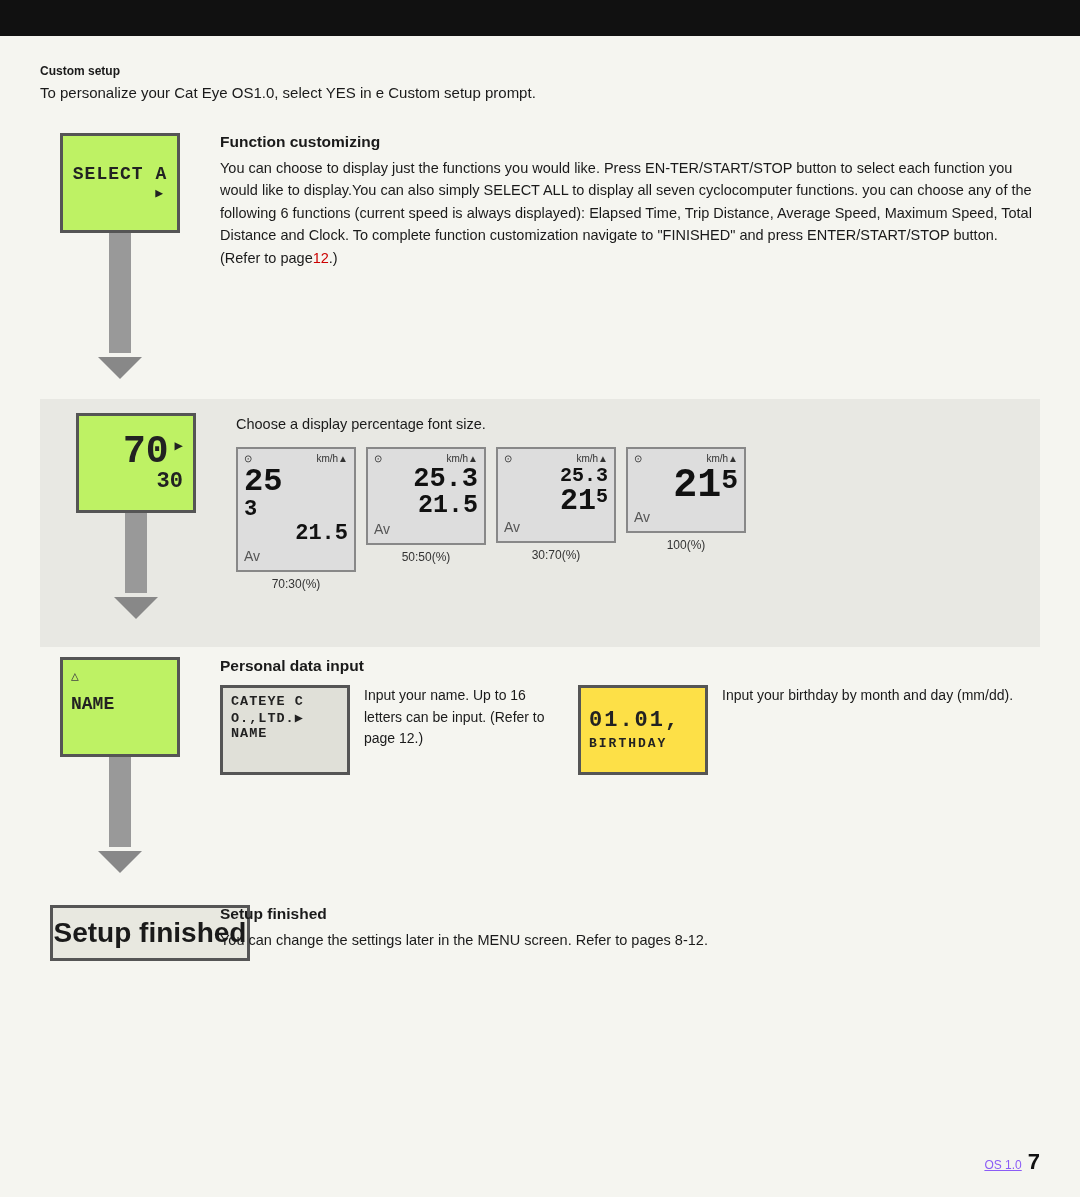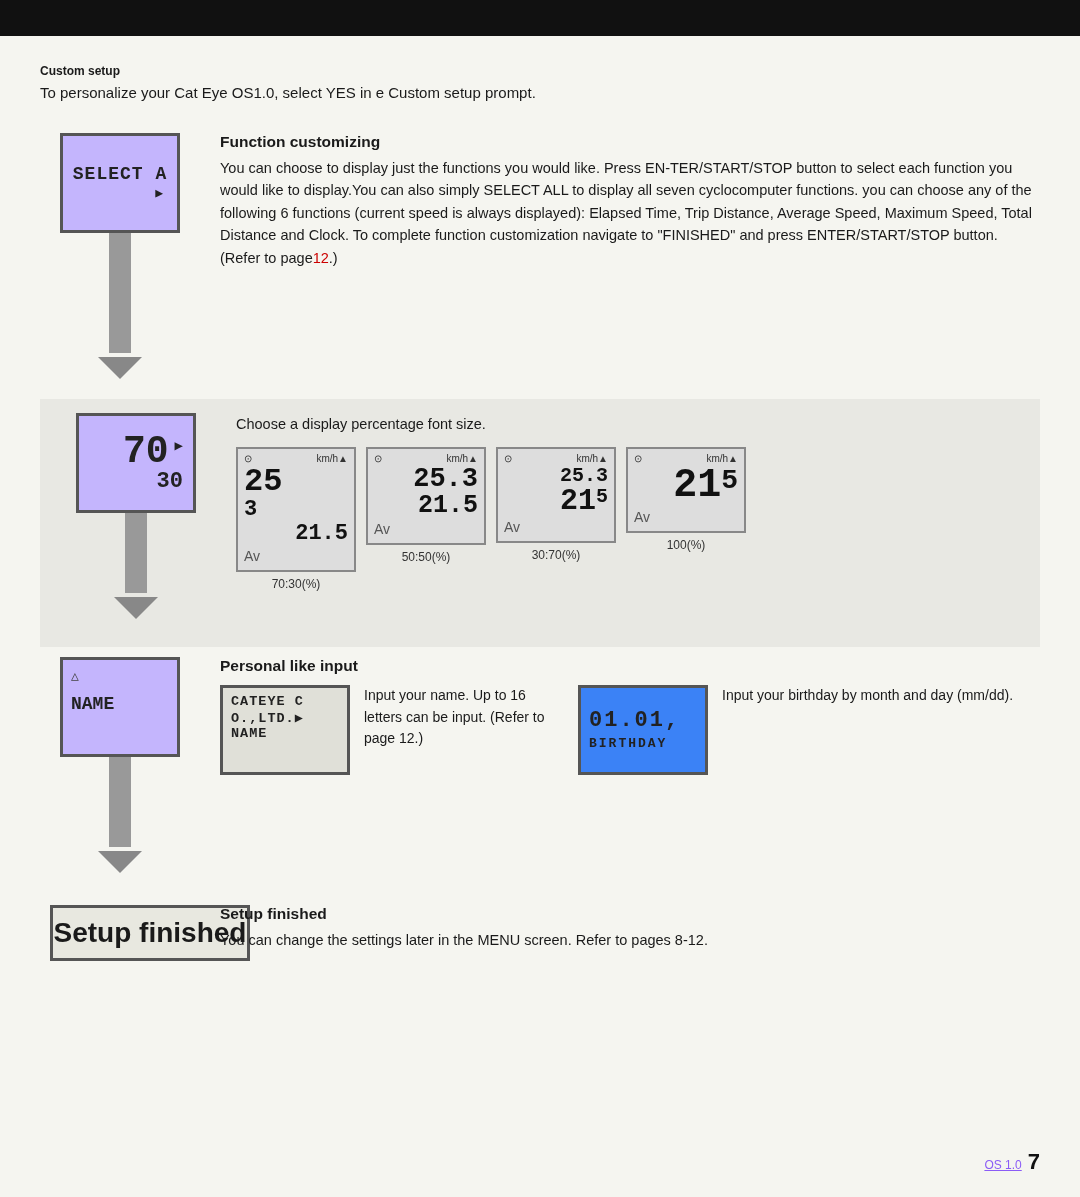--- a/index.html
+++ b/index.html
@@ -32,21 +32,21 @@
 
     .section-intro {
       font-size: 15px;
       margin-bottom: 32px;
     }
 
     .device-screen {
       width: 120px;
       height: 100px;
       border: 3px solid #555;
-      background: #c4b5fd;
+      background: #bef264;
       display: flex;
       align-items: center;
       justify-content: center;
       font-family: 'Courier New', monospace;
       font-size: 18px;
       font-weight: bold;
       color: #222;
       position: relative;
       z-index: 2;
     }
@@ -188,21 +188,21 @@
       flex-direction: column;
       justify-content: flex-start;
       flex-shrink: 0;
       letter-spacing: 1px;
     }
 
     .personal-data-birthday-screen {
       width: 130px;
       height: 90px;
       border: 3px solid #555;
-      background: #3b82f6;
+      background: #fde047;
       font-family: 'Courier New', monospace;
       font-weight: bold;
       color: #222;
       padding: 10px 8px;
       display: flex;
       flex-direction: column;
       justify-content: center;
       flex-shrink: 0;
     }
 
@@ -407,21 +407,21 @@
         <div style="font-family:'Courier New',monospace; font-size:13px; color:#444;">△</div>
         <div style="font-family:'Courier New',monospace; font-size:18px; font-weight:bold; margin-top:10px;">NAME</div>
       </div>
 
       <div style="height:90px; width:22px; background:#999;"></div>
 
       <div class="arrow-down"></div>
       <div style="height:14px;"></div>
     </div>
     <div class="full-right">
-      <div class="subsection-title">Personal like input</div>
+      <div class="subsection-title">Personal data input</div>
 
       <div class="personal-data-row">
 
         <div class="personal-data-screen">
           <div>CATEYE C</div>
           <div>O.,LTD.▶</div>
           <div>NAME</div>
         </div>
 
         <div class="personal-text" style="max-width:200px;">Input your name.  Up to 16 letters can be input. (Refer to page 12.)</div>

